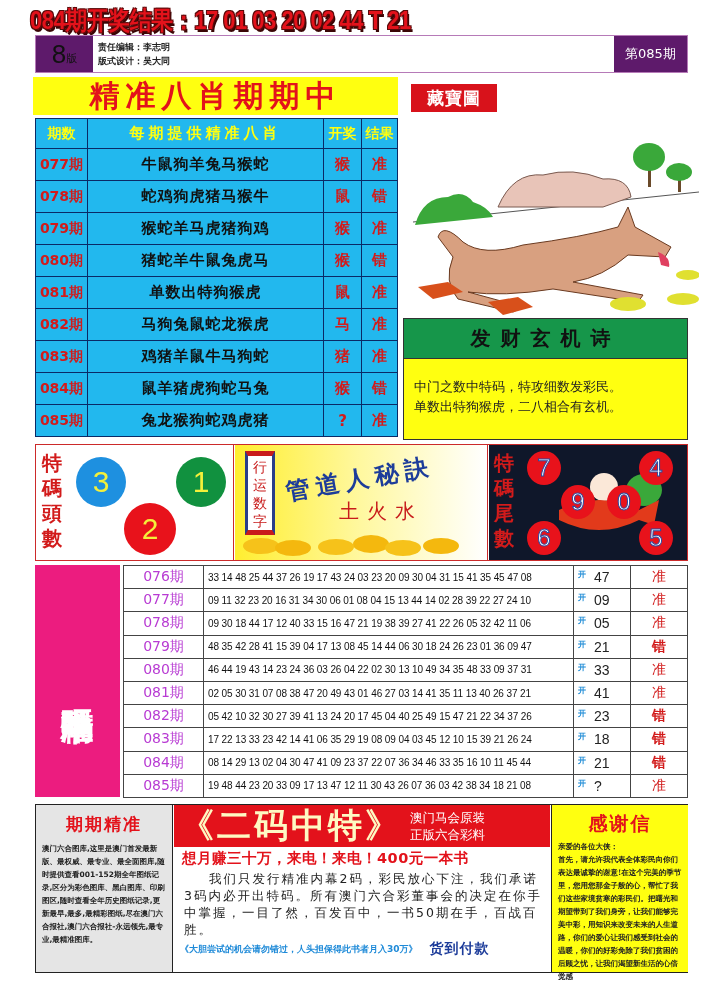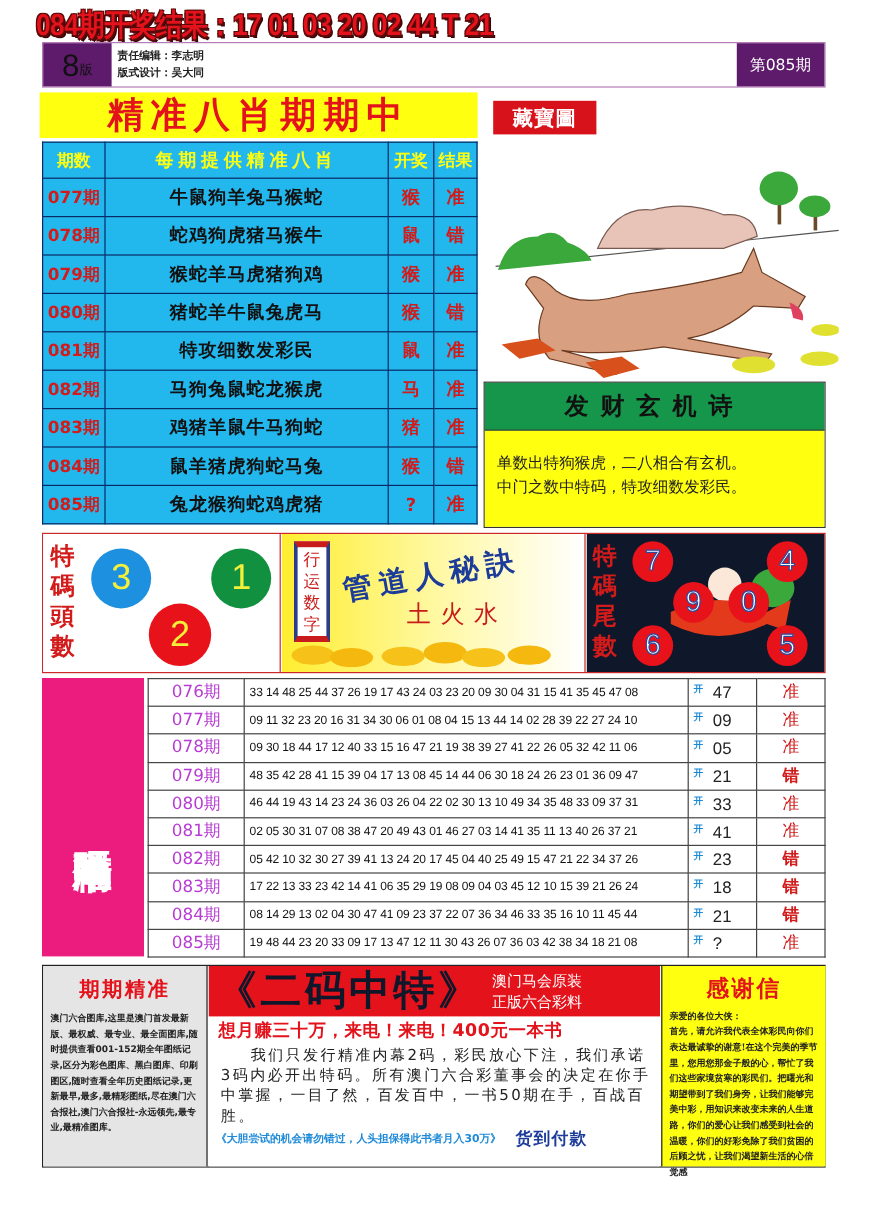--- a/index.html
+++ b/index.html
@@ -63,21 +63,21 @@
   .num-table td.r { text-align: center; color: #d21b1b; font-size: 14px; }
   .num-table td.r.bad { font-weight: bold; }
 
   
   .bottom { left: 35px; top: 804px; width: 653px; height: 169px; border: 1px solid #222; }
   .b-left { position: absolute; left: 0; top: 0; width: 137px; height: 167px; background: #e5e5e5; border-right: 1px solid #222; padding: 8px 6px; }
   .b-left h3 { color: #e3121b; font-size: 17px; text-align: center; letter-spacing: 2px; margin-bottom: 6px; }
   .b-left p { font-size: 7.5px; line-height: 13px; color: #222; font-weight: bold; }
   .b-mid { position: absolute; left: 138px; top: 0; width: 376px; height: 167px; background: #fff; }
   .ad-head { height: 42px; background: #e3121b; display: flex; align-items: center; padding-left: 6px; }
-  .ad-title { color: #0f172a; font-size: 34px; font-weight: 900; letter-spacing: 3px; }
+  .ad-title { color: #fef9c3; font-size: 34px; font-weight: 900; letter-spacing: 3px; }
   .ad-sub { color: #fff; font-size: 12.5px; line-height: 17px; margin-left: 8px; }
   .ad-slogan { color: #e3121b; font-size: 14.5px; font-weight: 900; padding-left: 8px; margin-top: 2px; letter-spacing: 0.5px; }
   .ad-body { font-size: 12.5px; line-height: 17px; color: #222; padding: 2px 8px 0 10px; letter-spacing: 2px; text-indent: 2em; }
   .ad-foot { display: flex; align-items: center; padding-left: 6px; margin-top: 2px; }
   .ad-warn { color: #1e8ad8; font-size: 9px; font-weight: bold; }
   .ad-cod { color: #1d3c9a; font-size: 14px; font-weight: 900; margin-left: 12px; letter-spacing: 1px; }
   .b-right { position: absolute; left: 515px; top: 0; width: 137px; height: 167px; background: #ffff10; border-left: 1px solid #222; padding: 6px 6px; }
   .b-right h3 { color: #e3121b; font-size: 19px; text-align: center; letter-spacing: 2px; margin-bottom: 3px; }
   .b-right p { font-family: "DejaVu Serif", serif; font-size: 7.5px; line-height: 13px; color: #222; font-weight: bold; }
 </style>
@@ -128,21 +128,21 @@
         <td class="result">准</td>
       </tr>
     <tr>
         <td class="period">080期</td>
         <td class="pick">猪蛇羊牛鼠兔虎马</td>
         <td class="draw">猴</td>
         <td class="result">错</td>
       </tr>
     <tr>
         <td class="period">081期</td>
-        <td class="pick">特攻细数发彩民</td>
+        <td class="pick">单数出特狗猴虎</td>
         <td class="draw">鼠</td>
         <td class="result">准</td>
       </tr>
     <tr>
         <td class="period">082期</td>
         <td class="pick">马狗兔鼠蛇龙猴虎</td>
         <td class="draw">马</td>
         <td class="result">准</td>
       </tr>
     <tr>
@@ -182,22 +182,22 @@
     <path d="M85 185 L115 180 L130 190 L100 198 Z" fill="#d8501b"></path>
     <ellipse cx="225" cy="187" rx="18" ry="7" fill="#e0e030"></ellipse>
     <ellipse cx="280" cy="182" rx="16" ry="6" fill="#e0e030"></ellipse>
     <ellipse cx="285" cy="158" rx="12" ry="5" fill="#e0e030"></ellipse>
   </svg>
 </div>
 
 <div class="abs poem-box">
   <div class="poem-title">发财玄机诗</div>
   <div class="poem-body">
+    <div>中门之数中特码，特攻细数发彩民。</div>
     <div>单数出特狗猴虎，二八相合有玄机。</div>
-    <div>中门之数中特码，特攻细数发彩民。</div>
   </div>
 </div>
 
 <div class="abs mid-band">
   <div class="head-box">
     <div class="vert-label" style="left:5px;">特碼頭數</div>
     <div class="ball" style="left:40px;top:12px;width:50px;height:50px;background:#1e90e0;">3</div>
     <div class="ball" style="left:140px;top:12px;width:50px;height:50px;background:#11913f;">1</div>
     <div class="ball" style="left:88px;top:58px;width:52px;height:52px;background:#e8121b;">2</div>
   </div>

